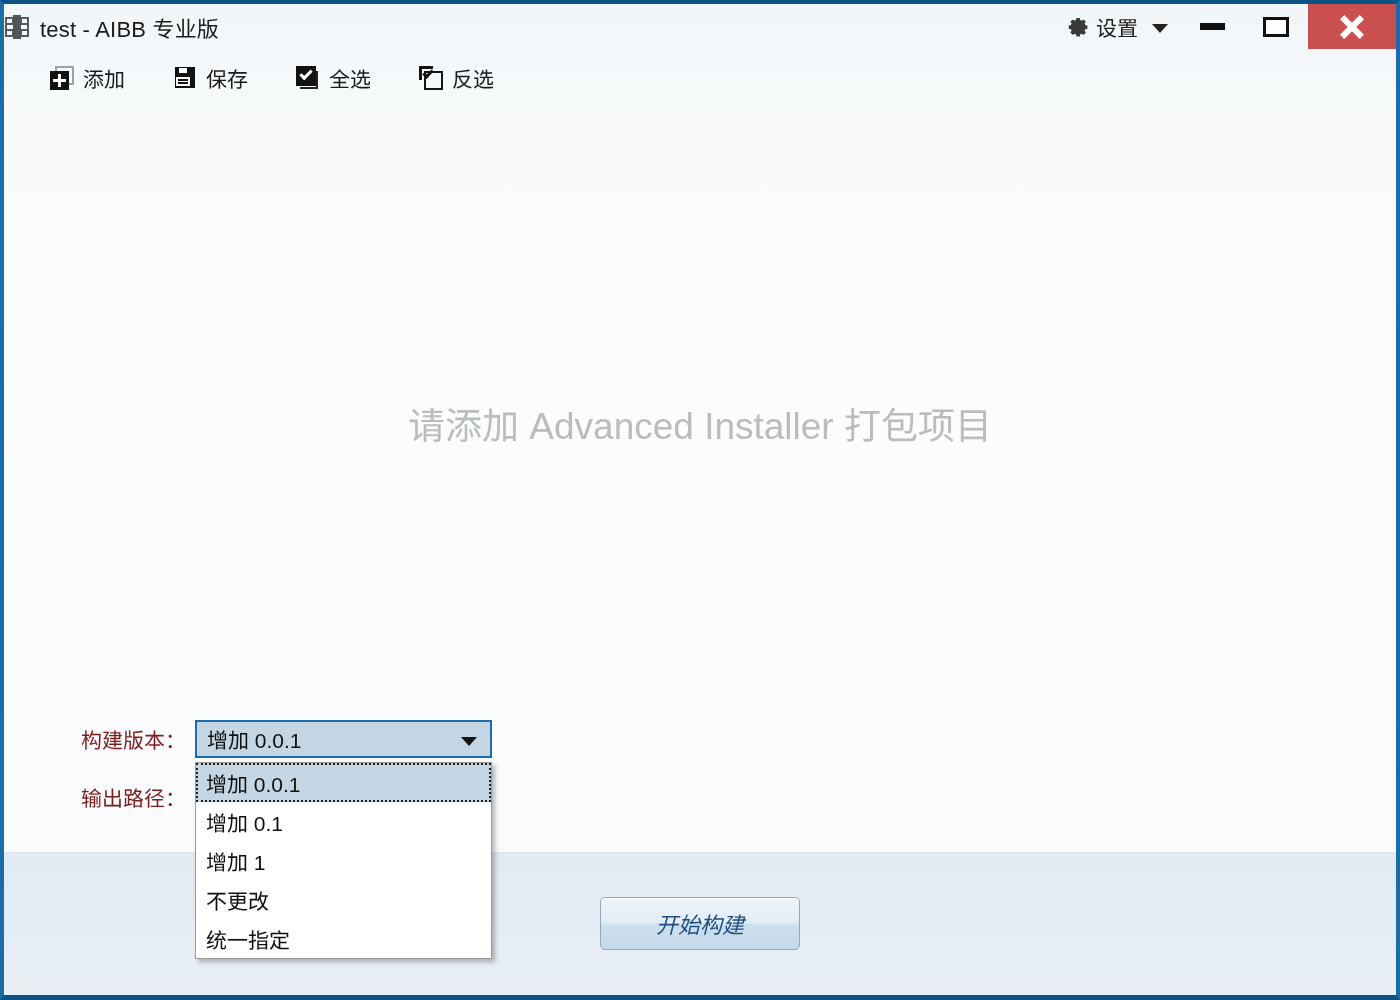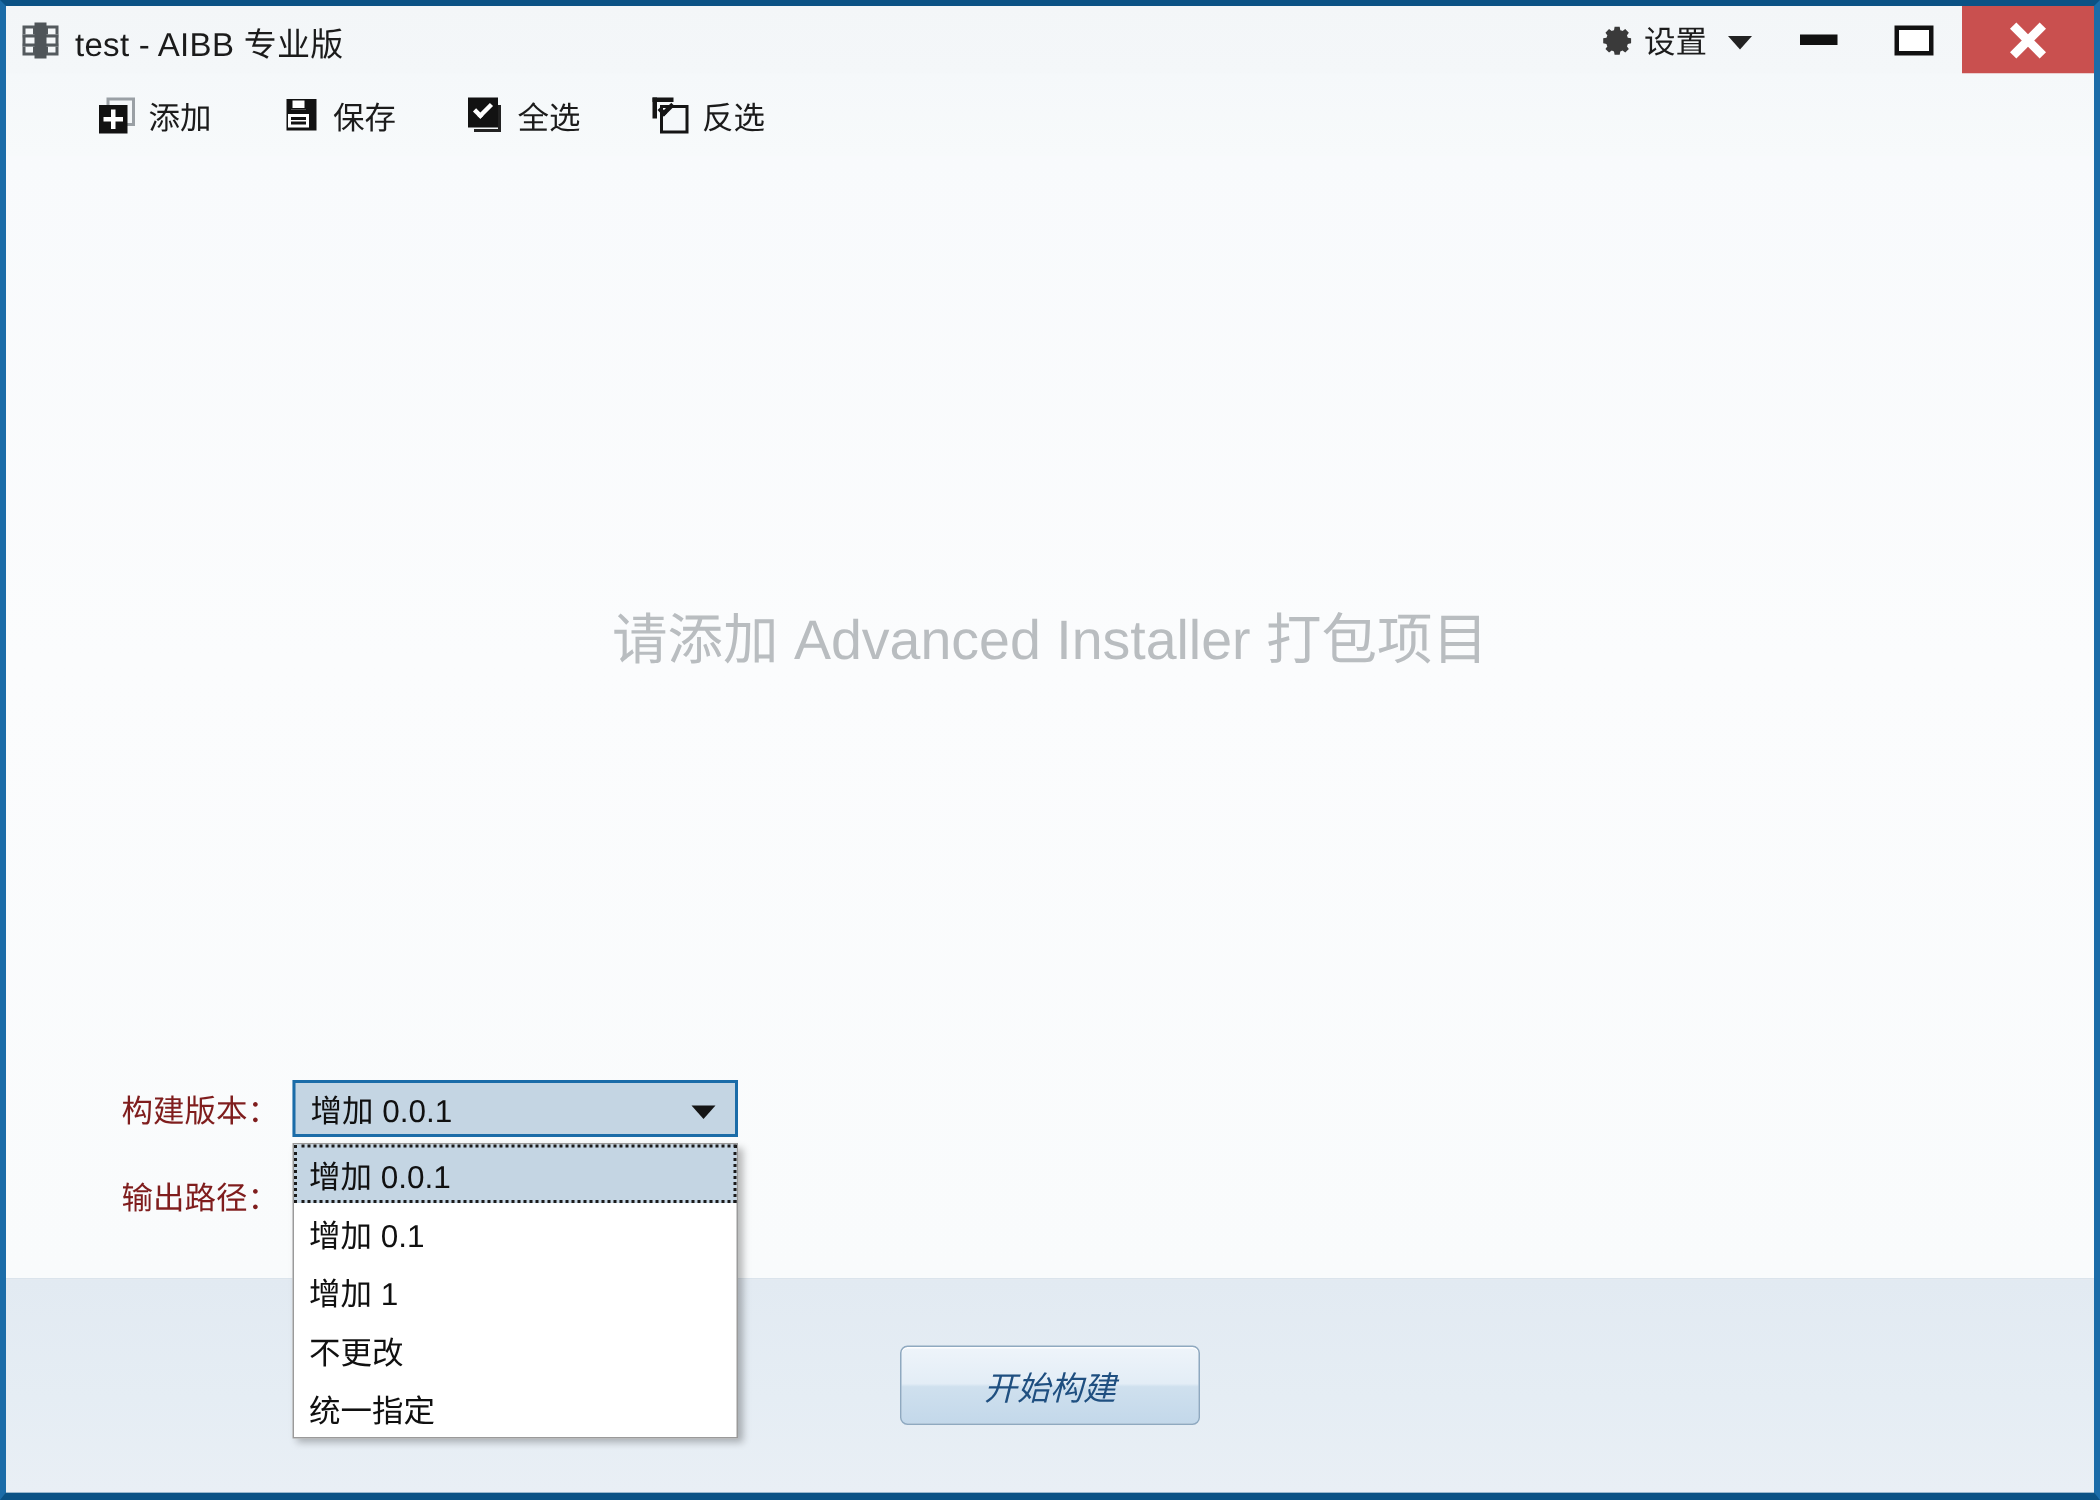--- a/index.html
+++ b/index.html
@@ -31,21 +31,20 @@
     left: 0;
     right: 0;
     height: 45px;
     background: linear-gradient(180deg, #f3f6f8 0%, #f4f7f9 100%);
     display: flex;
     align-items: center;
   }
   #title-left {
     display: flex;
     align-items: center;
-    padding-left: 10px;
     flex: 1 1 auto;
     min-width: 0;
     text-align: center;
   }
   .app-icon {
     width: 26px;
     height: 26px;
     position: relative;
     flex: 0 0 auto;
     margin-right: 10px;
@@ -64,21 +63,21 @@
     flex: 0 0 auto;
   }
   #settings-btn {
     display: flex;
     align-items: center;
     gap: 6px;
     padding: 0 12px 0 10px;
     cursor: default;
   }
   .gear-wrap { width: 26px; height: 26px; position: relative; flex: 0 0 auto; }
-  .settings-label { font-size: 21px; color: #1c1c1c; white-space: nowrap; font-family: Liberation Mono, monospace; }
+  .settings-label { font-size: 21px; color: #1c1c1c; white-space: nowrap; }
   .caret-down {
     width: 0; height: 0;
     border-left: 8px solid transparent;
     border-right: 8px solid transparent;
     border-top: 9px solid #222;
     margin-left: 8px;
     margin-top: 3px;
   }
 
   .win-btn {
@@ -109,27 +108,27 @@
     left: 0; top: 11px;
     width: 28px; height: 6px;
     background: #fff;
   }
   .close-glyph::before { transform: rotate(45deg); }
   .close-glyph::after  { transform: rotate(-45deg); }
 
   
   #toolbar {
     position: absolute;
-    top: 45px;
+    top: 59px;
     left: 0;
     right: 0;
     height: 55px;
     display: flex;
-    align-items: center;
-    padding-left: 62px;
+    align-items: flex-start;
+    padding-left: 46px;
     box-sizing: border-box;
     background: linear-gradient(180deg, #f5f8fa 0%, #f7fafb 100%);
   }
   .tool-btn {
     display: flex;
     align-items: center;
     gap: 9px;
     margin-right: 48px;
     cursor: default;
   }

